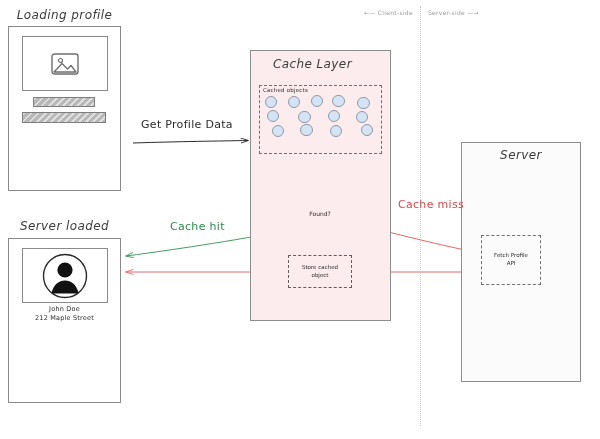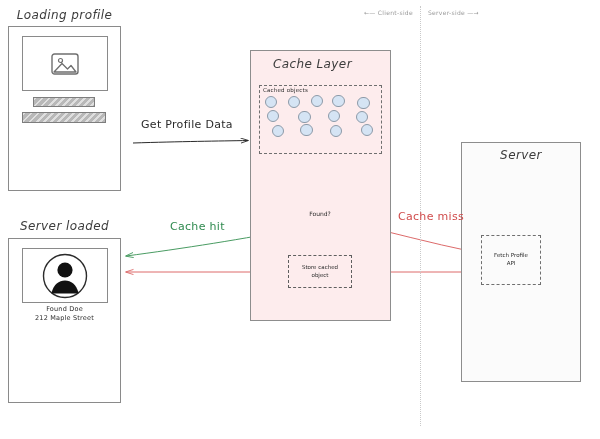--- a/index.html
+++ b/index.html
@@ -191,21 +191,21 @@
   #server-side-label { left: 428px; top: 9px; }
 
   
   .edge-label {
     font-size: 11px;
     letter-spacing: .3px;
     white-space: nowrap;
   }
   #get-profile-label { left: 141px; top: 118px; color: #2b2b2b; }
   #cache-hit-label   { left: 170px; top: 220px; color: #2f8a4f; }
-  #cache-miss-label  { left: 398px; top: 210px; color: #d04b4b; }
+  #cache-miss-label  { left: 398px; top: 198px; color: #d04b4b; }
 </style>
 </head>
 <body>
 
 <svg id="canvas" viewBox="0 0 600 439" xmlns="http://www.w3.org/2000/svg">
   <defs>
     <marker id="ah-black" markerWidth="9" markerHeight="9" refX="7.5" refY="3" orient="auto" markerUnits="strokeWidth">
       <path d="M0,0.4 L8,3 L0,5.6" fill="none" stroke="#2b2b2b" stroke-width="0.9"></path>
     </marker>
     <marker id="ah-green" markerWidth="9" markerHeight="9" refX="7.5" refY="3" orient="auto" markerUnits="strokeWidth">
@@ -256,21 +256,21 @@
 
 <div class="abs" id="loaded-img-frame">
   <svg class="avatar-svg" viewBox="0 0 46 46">
     <circle cx="23" cy="23" r="21.5" fill="none" stroke="#2b2b2b" stroke-width="1.4"></circle>
     <circle cx="23" cy="17" r="7.6" fill="#111111"></circle>
     <path d="M9.4,40.5 C 11.5,31.5 17,27.6 23,27.6 C 29,27.6 34.5,31.5 36.6,40.5 Z" fill="#111111"></path>
   </svg>
 </div>
 
 <div class="abs" id="profile-text">
-  <div>Found Doe</div>
+  <div>John Doe</div>
   <div>212 Maple Street</div>
 </div>
 
 <div class="abs" id="cache-panel"></div>
 <div class="abs panel-title" id="cache-title">Cache Layer</div>
 
 <div class="abs" id="cached-objects-box"></div>
 <div class="abs" id="cached-objects-label">Cached objects</div>
 <div class="abs" id="cache-dots-layer">
     <div class="cache-dot" style="width: 12.4px; height: 12.4px; background: rgb(213, 228, 244); left: 265px; top: 96px;"></div>

